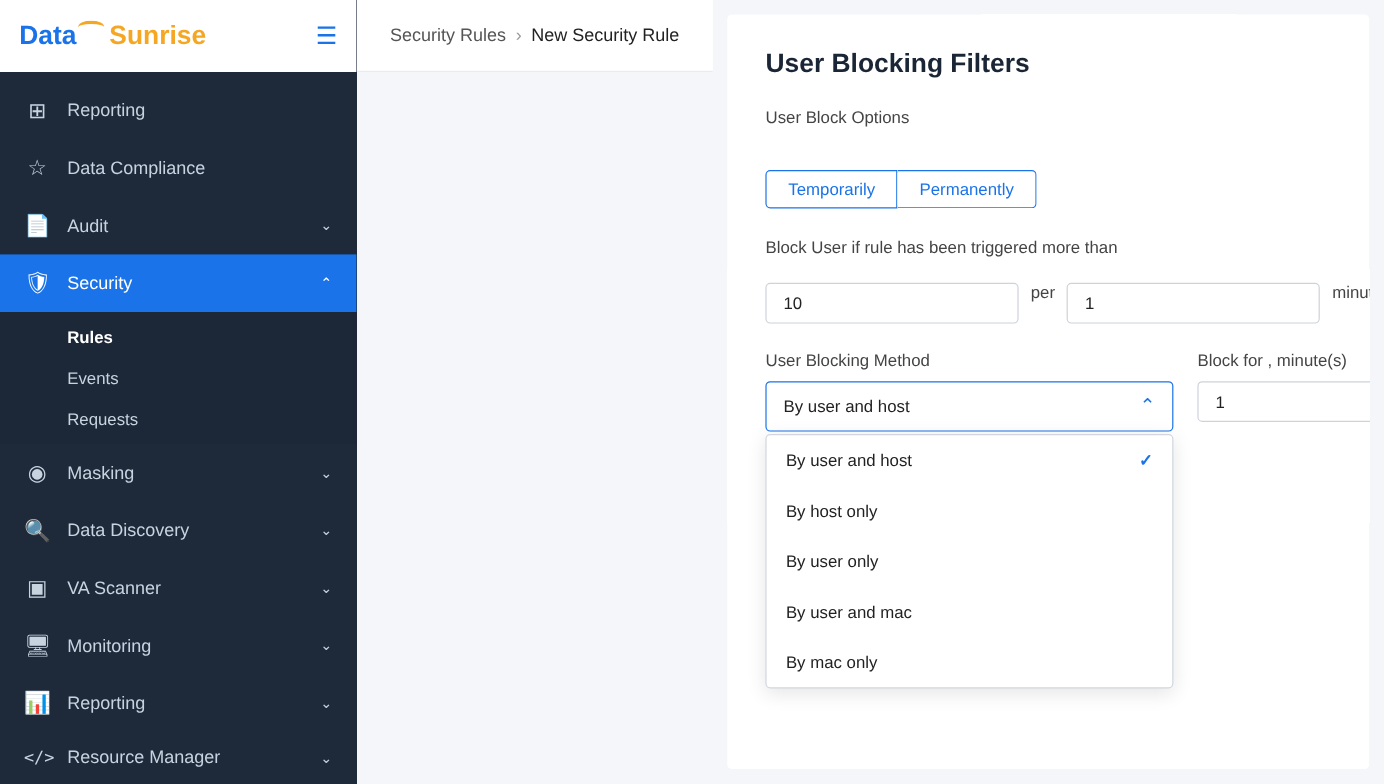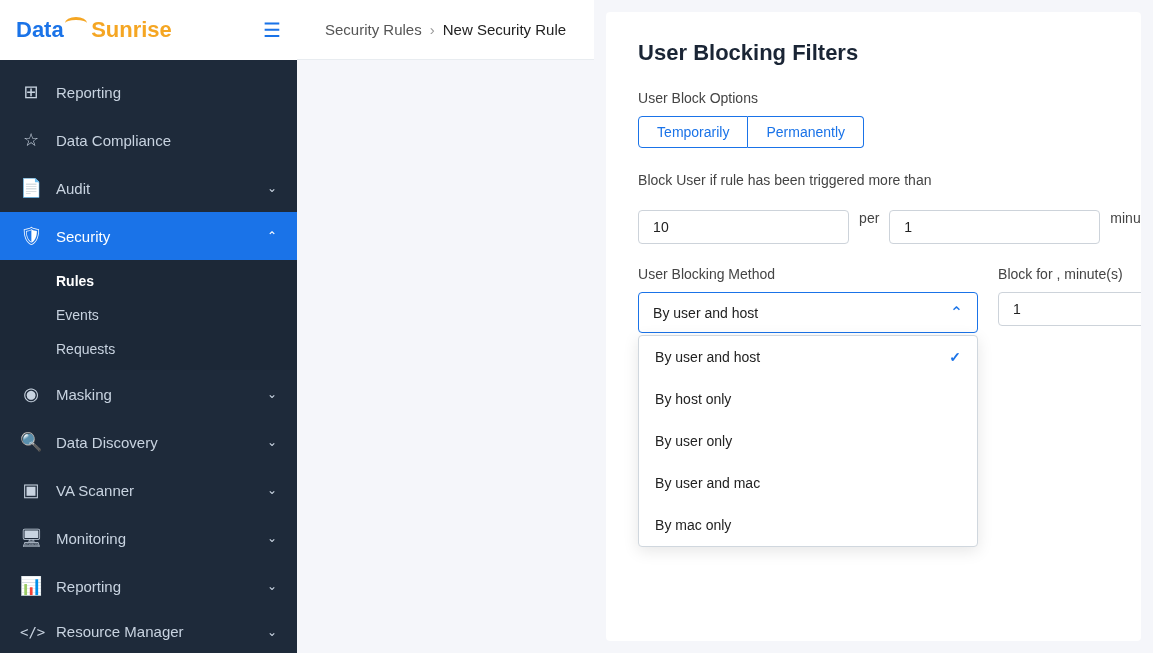--- a/index.html
+++ b/index.html
@@ -146,20 +146,21 @@
       margin-bottom: 24px;
     }
     .toggle-btn {
       padding: 7px 18px;
       border: 1.5px solid #1a73e8;
       background: #fff;
       color: #1a73e8;
       cursor: pointer;
       font-size: 14px;
       font-weight: 500;
+      margin-top: 26px;
     }
     .toggle-btn:first-child { border-radius: 4px 0 0 4px; }
     .toggle-btn:last-child { border-radius: 0 4px 4px 0; border-left: none; }
     .toggle-btn.active {
       background: #fff;
       border-color: #1a73e8;
       color: #1a73e8;
     }
 
     

